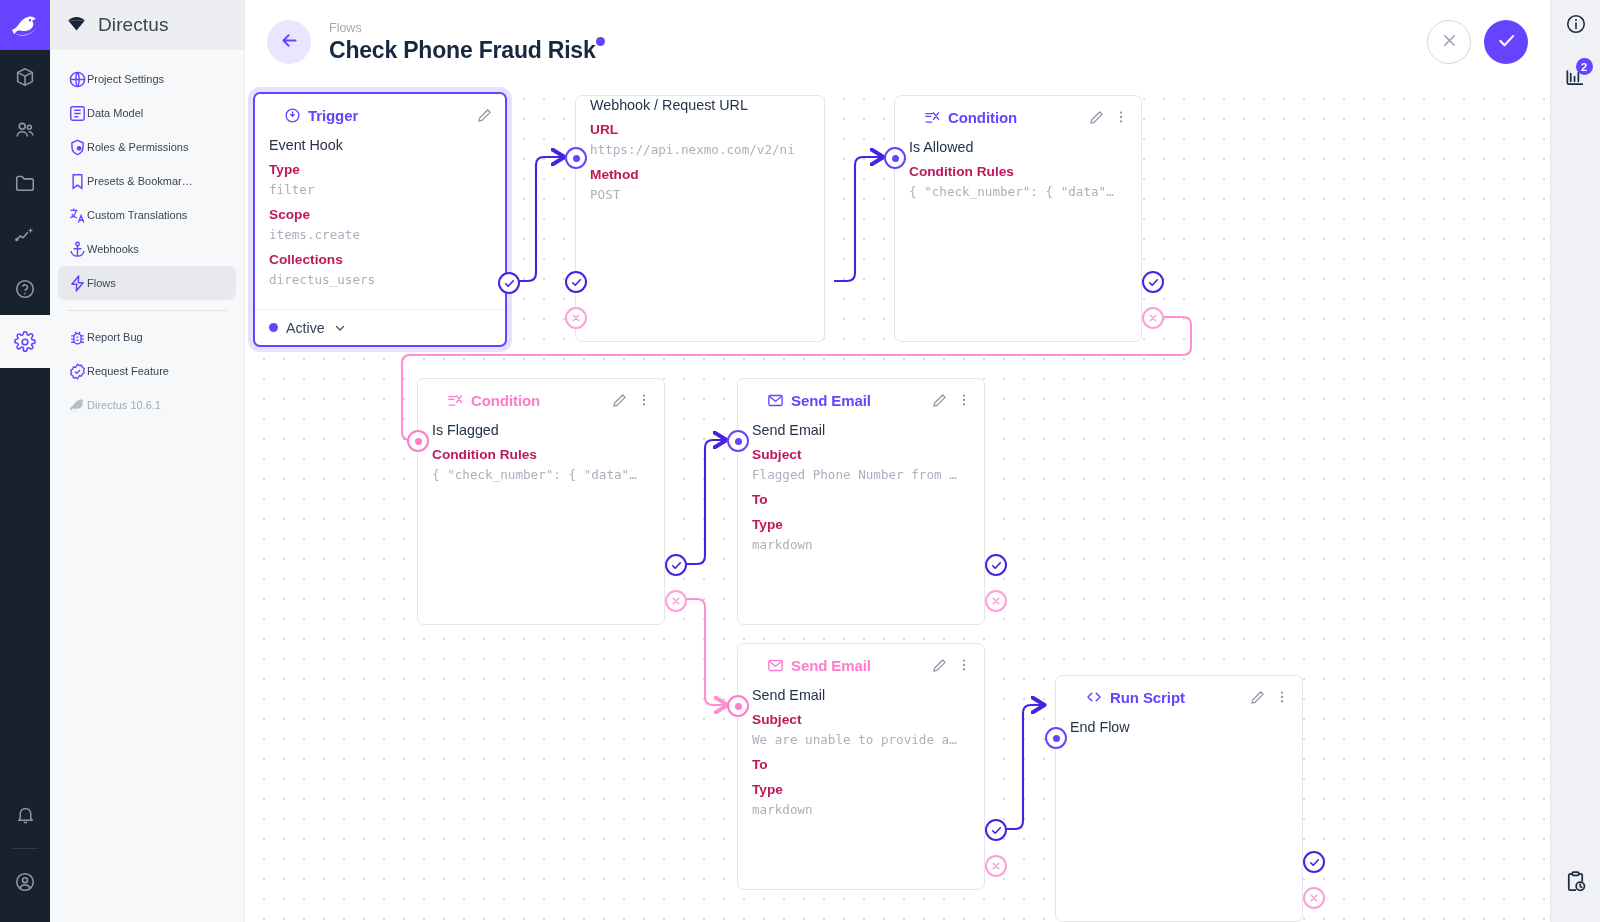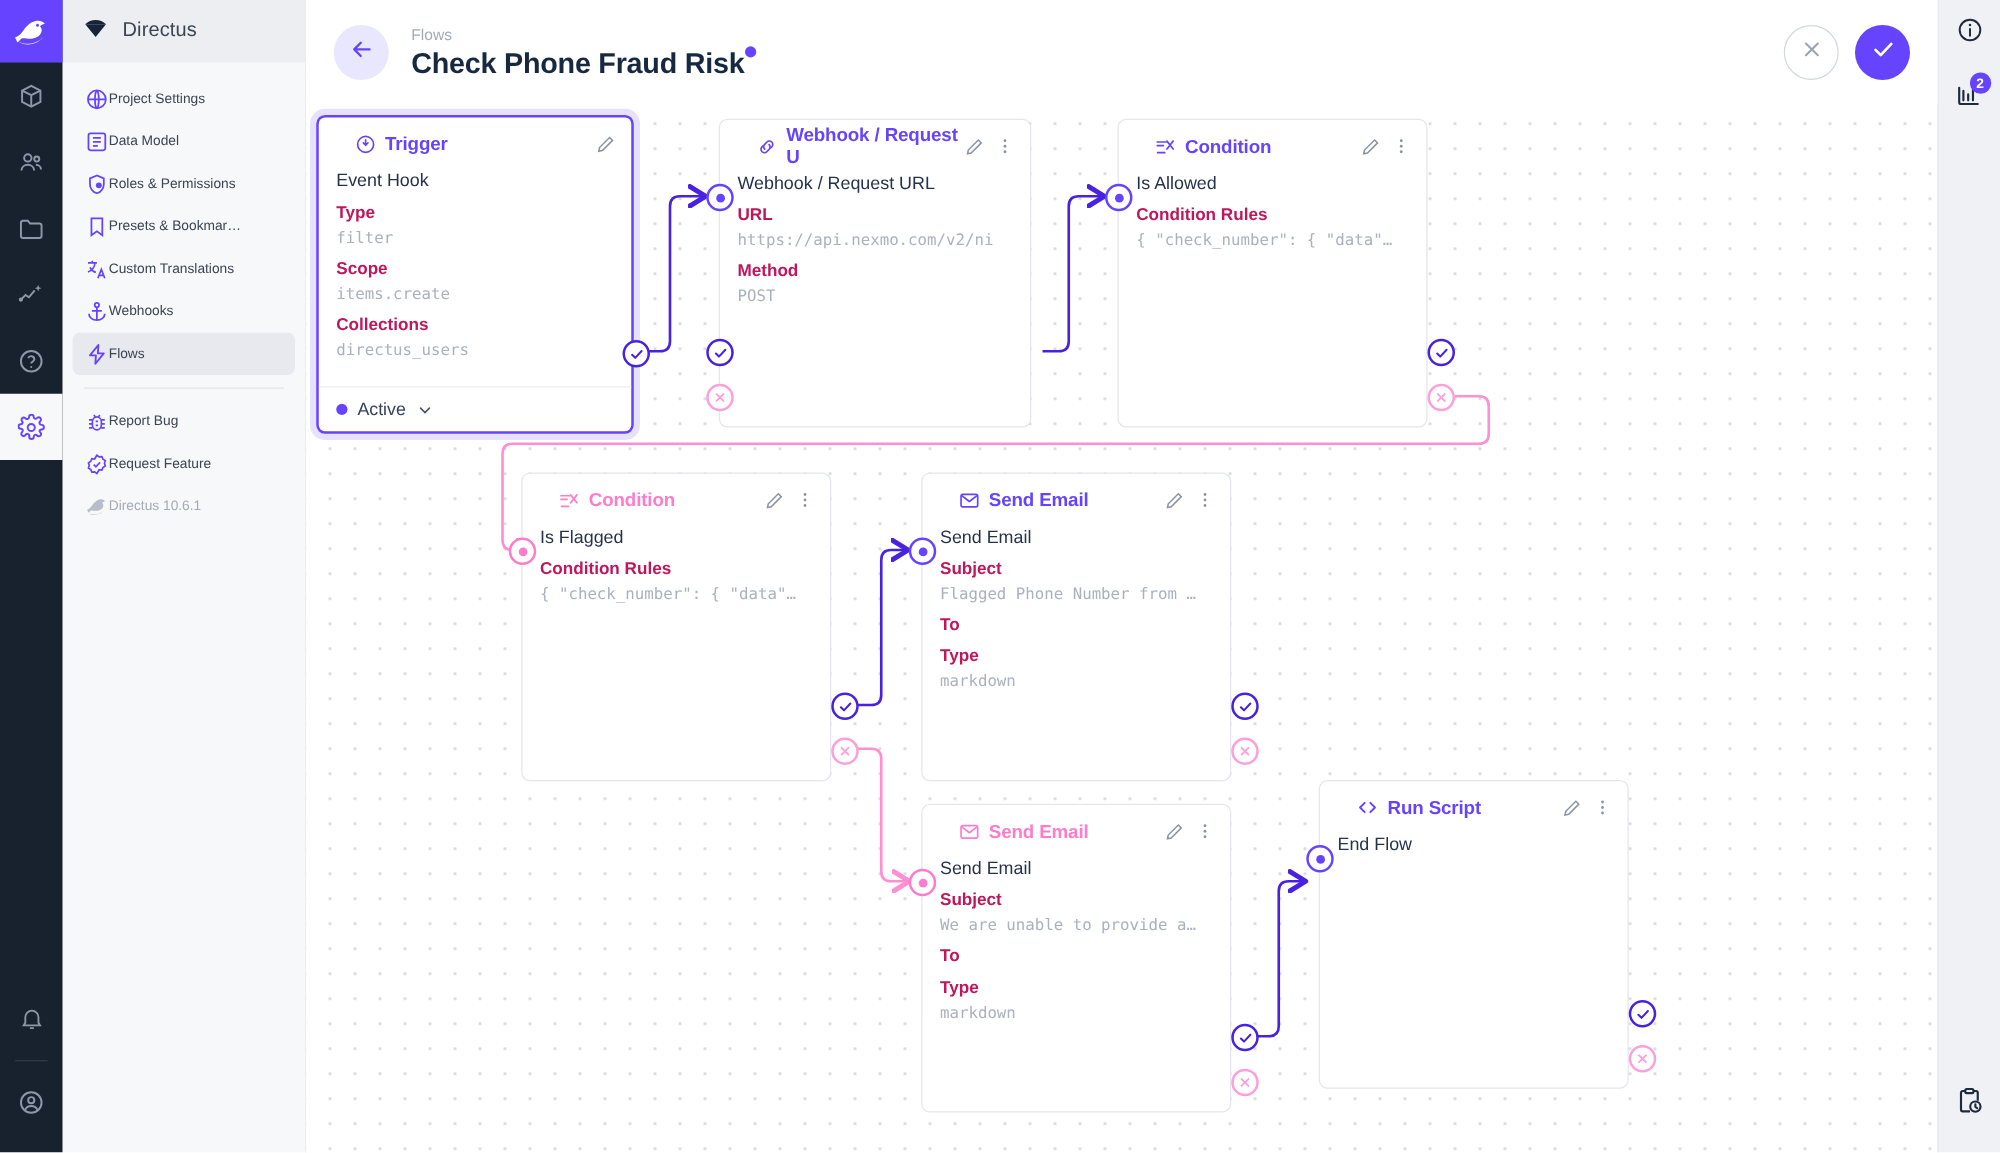--- a/index.html
+++ b/index.html
@@ -40,21 +40,21 @@
   .sidebar {
     width: 195px; height: 922px; flex: 0 0 195px;
     background: #f7f8fa;
     border-right: 1px solid #ebedf0;
     display: flex; flex-direction: column;
   }
   .sb-header {
     height: 50px; display: flex; align-items: center; gap: 11px;
     padding: 0 16px; background: #eceef1;
   }
-  .sb-header-title { font-size: 16px; color: #3a4453; letter-spacing: .1px; }
+  .sb-header-title { font-size: 19px; color: #3a4453; letter-spacing: .1px; }
   .sb-list { padding-top: 12px; }
   .sb-item {
     display: flex; align-items: center; 
     height: 34px; margin: 0 8px; padding: 0 9px;
     border-radius: 6px; cursor: pointer;
     font-size: 11px; color: #3a4453;
     white-space: nowrap;
   }
   .sb-item.selected { background: #e7e9ee; }
   .sb-item .ic { width: 20px; height: 20px; display: flex; align-items: center; justify-content: center; color: #6644ff; flex: 0 0 20px; }
@@ -411,43 +411,20 @@
         </span>
       </div>
       <div class="port ok" style="left:243px; top:178px;">
         <svg width="13" height="13" viewBox="0 0 24 24" fill="none" stroke="currentColor" stroke-width="3" stroke-linecap="round" stroke-linejoin="round">
             <path d="M5 12.5l4.6 4.6L19 7"></path>
           </svg>
       </div>
     </div>
 
     <div class="node" style="left:330px; top:95px; width:250px; height:247px;">
-      <div class="node-head">
-        <span class="ni purple">
-          <svg width="17" height="17" viewBox="0 0 24 24" fill="none" stroke="currentColor" stroke-width="1.9" stroke-linecap="round">
-              <path d="M9.5 14.5a3.8 3.8 0 0 1 0-5.4l2.6-2.6a3.8 3.8 0 1 1 5.4 5.4l-1.3 1.3"></path>
-              <path d="M14.5 9.5a3.8 3.8 0 0 1 0 5.4l-2.6 2.6a3.8 3.8 0 1 1-5.4-5.4l1.3-1.3"></path>
-            </svg>
-        </span>
-        <span class="node-title purple">Webhook / Request U</span>
-        <span class="head-actions">
-          <span class="icon-btn">
-            <svg width="17" height="17" viewBox="0 0 24 24" fill="none" stroke="currentColor" stroke-width="1.7">
-                <path d="M16.5 4.2l3.3 3.3L8.4 18.9l-4.2.9.9-4.2z"></path>
-              </svg>
-          </span>
-          <span class="icon-btn">
-            <svg width="16" height="16" viewBox="0 0 24 24" fill="currentColor">
-                <circle cx="12" cy="5.4" r="1.7"></circle>
-                <circle cx="12" cy="12" r="1.7"></circle>
-                <circle cx="12" cy="18.6" r="1.7"></circle>
-              </svg>
-          </span>
-        </span>
-      </div>
       <div class="node-body">
         <div class="node-name">Webhook / Request URL</div>
         <div class="f-label">URL</div>
         <div class="f-val">https://api.nexmo.com/v2/ni</div>
         <div class="f-label">Method</div>
         <div class="f-val">POST</div>
       </div>
       <div class="port inp" style="left:-11px; top:51px;"></div>
       <div class="port ok" style="left:-11px; top:175px;">
         <svg width="13" height="13" viewBox="0 0 24 24" fill="none" stroke="currentColor" stroke-width="3" stroke-linecap="round" stroke-linejoin="round">
@@ -630,21 +607,21 @@
             <path d="M5 12.5l4.6 4.6L19 7"></path>
           </svg>
       </div>
       <div class="port rej" style="left:247px; top:211px;">
         <svg width="12" height="12" viewBox="0 0 24 24" fill="none" stroke="currentColor" stroke-width="3" stroke-linecap="round">
             <path d="M6.5 6.5l11 11M17.5 6.5l-11 11"></path>
           </svg>
       </div>
     </div>
 
-    <div class="node" style="left:810px; top:624px; width:248px; height:247px;">
+    <div class="node" style="left:810px; top:675px; width:248px; height:247px;">
       <div class="node-head">
         <span class="ni purple">
           <svg width="18" height="18" viewBox="0 0 24 24" fill="none" stroke="currentColor" stroke-width="2" stroke-linecap="round" stroke-linejoin="round">
               <path d="M9 7l-5 5 5 5M15 7l5 5-5 5"></path>
             </svg>
         </span>
         <span class="node-title purple">Run Script</span>
         <span class="head-actions">
           <span class="icon-btn">
             <svg width="17" height="17" viewBox="0 0 24 24" fill="none" stroke="currentColor" stroke-width="1.7">

